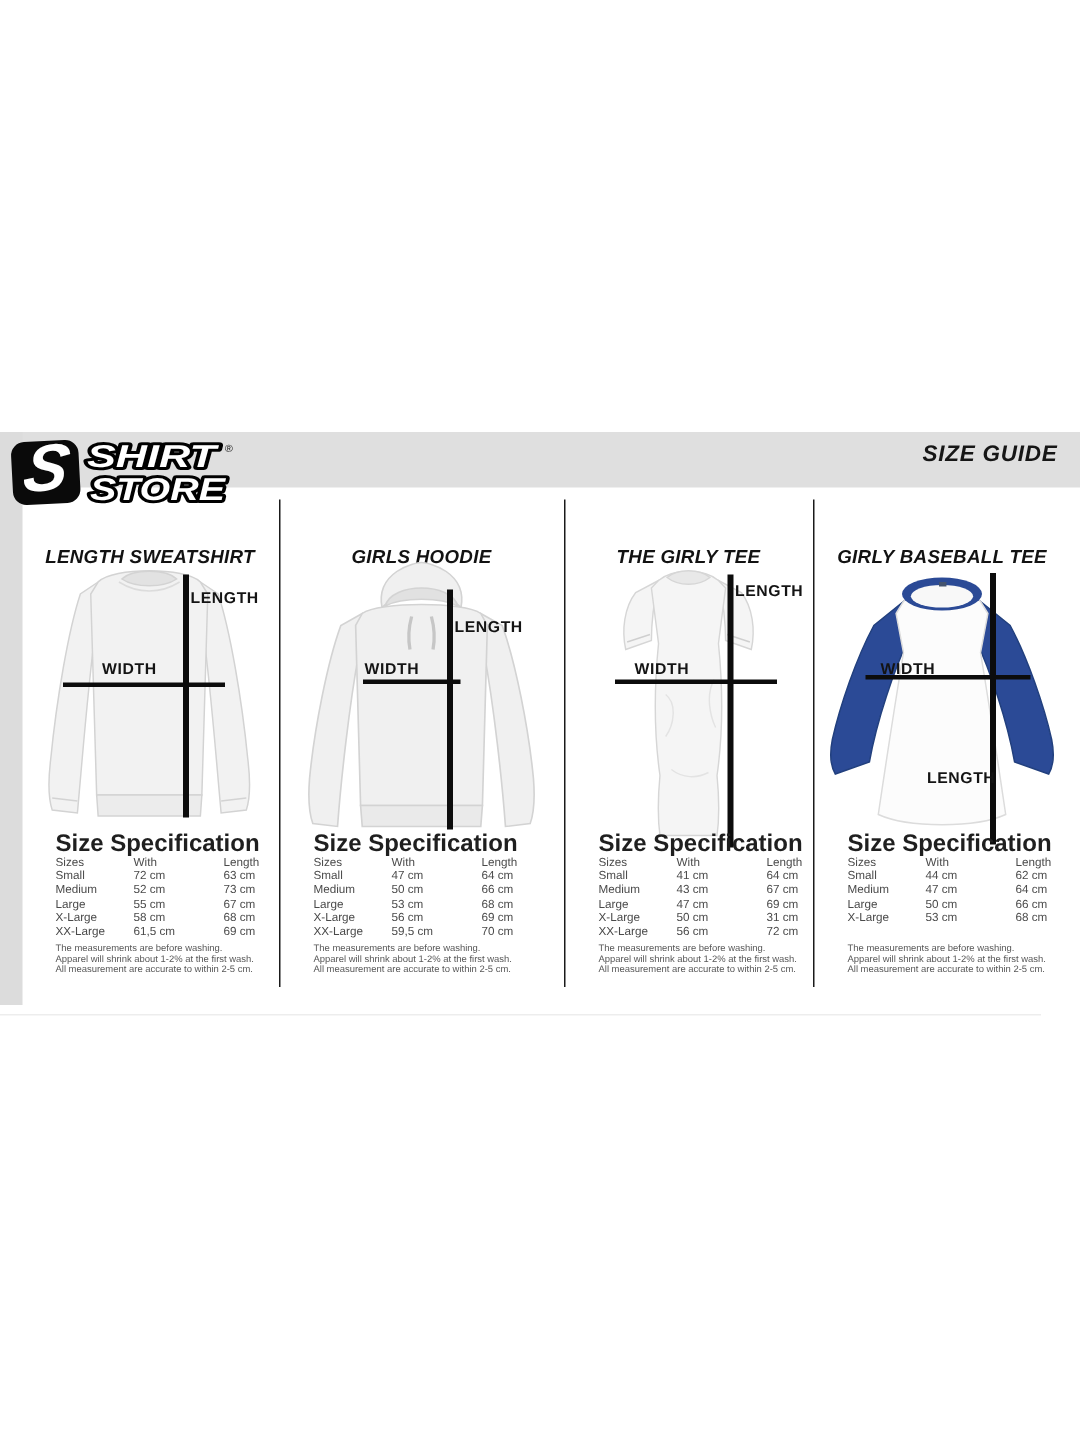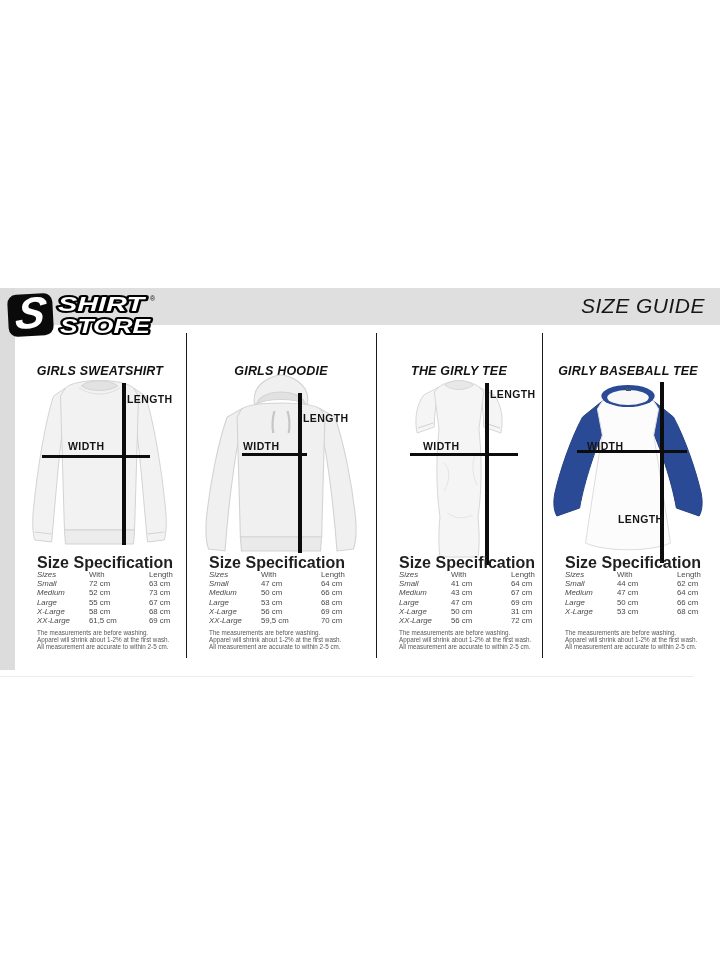--- a/index.html
+++ b/index.html
@@ -6,21 +6,21 @@
   body{
     width:720px;height:960px;background:#ffffff;position:relative;overflow:hidden;
     font-family:"Liberation Sans", sans-serif;
     -webkit-font-smoothing:antialiased;
   }
   
   .band{position:absolute;left:0;top:288px;width:720px;height:37px;background:#dfdfdf;}
   .left-strip{position:absolute;left:0;top:288px;width:15px;height:382px;background:#dcdcdc;}
   .bottom-edge{position:absolute;left:0;top:676px;width:694px;height:1px;background:#ededed;}
   .size-guide{
-    position:absolute;right:15px;top:294px;font-size:21px;font-weight:normal;font-style:italic;
+    position:absolute;right:15px;top:294px;font-size:15px;font-weight:bold;font-style:italic;
     letter-spacing:.5px;color:#161616;
   }
   
   .logo{position:absolute;left:8px;top:292px;width:152px;height:48px;}
   .logo-s{
     position:absolute;left:0;top:2px;width:45px;height:42px;background:#0a0a0a;border-radius:9px;
     transform:rotate(-3deg);display:flex;align-items:center;justify-content:center;
   }
   .logo-s span{
     color:#ffffff;font-weight:bold;font-style:italic;font-size:44px;line-height:1;
@@ -61,21 +61,21 @@
   .c3 .hline{left:29px;top:80px;width:108px;}
   .c3 .wid{left:42px;top:67px;}
   .c4 .vline{left:113px;top:9px;height:181px;}
   .c4 .len{left:71px;top:140px;}
   .c4 .hline{left:30px;top:77px;width:110px;}
   .c4 .wid{left:40px;top:67px;}
   
   .spec{position:absolute;top:224px;left:22px;right:5px;}
   .spec-heading{font-size:16px;font-weight:bold;color:#1f1f1f;line-height:11px;margin-bottom:2px;}
   .spec-row{display:flex;line-height:9.2px;font-size:7.8px;color:#4a4a4a;}
-  .cell-size{width:52px;font-style:italic;} .cell-width{width:60px;} .cell-length{flex:1;}
+  .cell-size{width:52px;} .cell-width{width:60px;} .cell-length{flex:1;}
   .notes{position:absolute;top:296px;left:22px;right:4px;font-size:6.3px;line-height:7px;color:#575757;}
 </style>
 </head>
 <body>
 
 <div class="band"></div>
 <div class="left-strip"></div>
 <div class="bottom-edge"></div>
 
 <div class="logo">
@@ -89,21 +89,21 @@
   </svg>
 </div>
 
 <div class="size-guide">SIZE GUIDE</div>
 
 <div class="divider d1"></div>
 <div class="divider d2"></div>
 <div class="divider d3"></div>
 
 <section class="col c1">
-  <h2 class="col-title">GIRLS SWEATSHIRT</h2>
+  <h2 class="col-title">LENGTH SWEATSHIRT</h2>
   <div class="img-wrap">
     <svg viewBox="0 0 164 186" preserveAspectRatio="none">
       <g fill="#f2f2f2" stroke="#d3d3d3" stroke-width="1">
         <path d="M47,15 L35,23 C27,47 19,93 15,133 C13,149 14,161 16,167 L33,169 C36,137 40,85 45,49 L46,27 Z"></path>
         <path d="M116,15 L128,23 C136,47 144,93 148,133 C150,149 149,161 147,167 L130,169 C127,137 123,85 118,49 L117,27 Z"></path>
         <path d="M47,15 C57,5 106,5 116,15 L121,23 L117,157 L46,157 L42,23 Z"></path>
         <path d="M46,157 L117,157 L116,171 L47,171 Z" fill="#ececec"></path>
         <path d="M63,13 C70,6 93,6 100,13 C91,19 72,19 63,13 Z" fill="#e2e2e2"></path>
         <path d="M61,15 C74,23 89,23 102,15" fill="none" stroke="#dcdcdc"></path>
         <path d="M16,159 L33,161 M147,159 L130,161" fill="none"></path>

